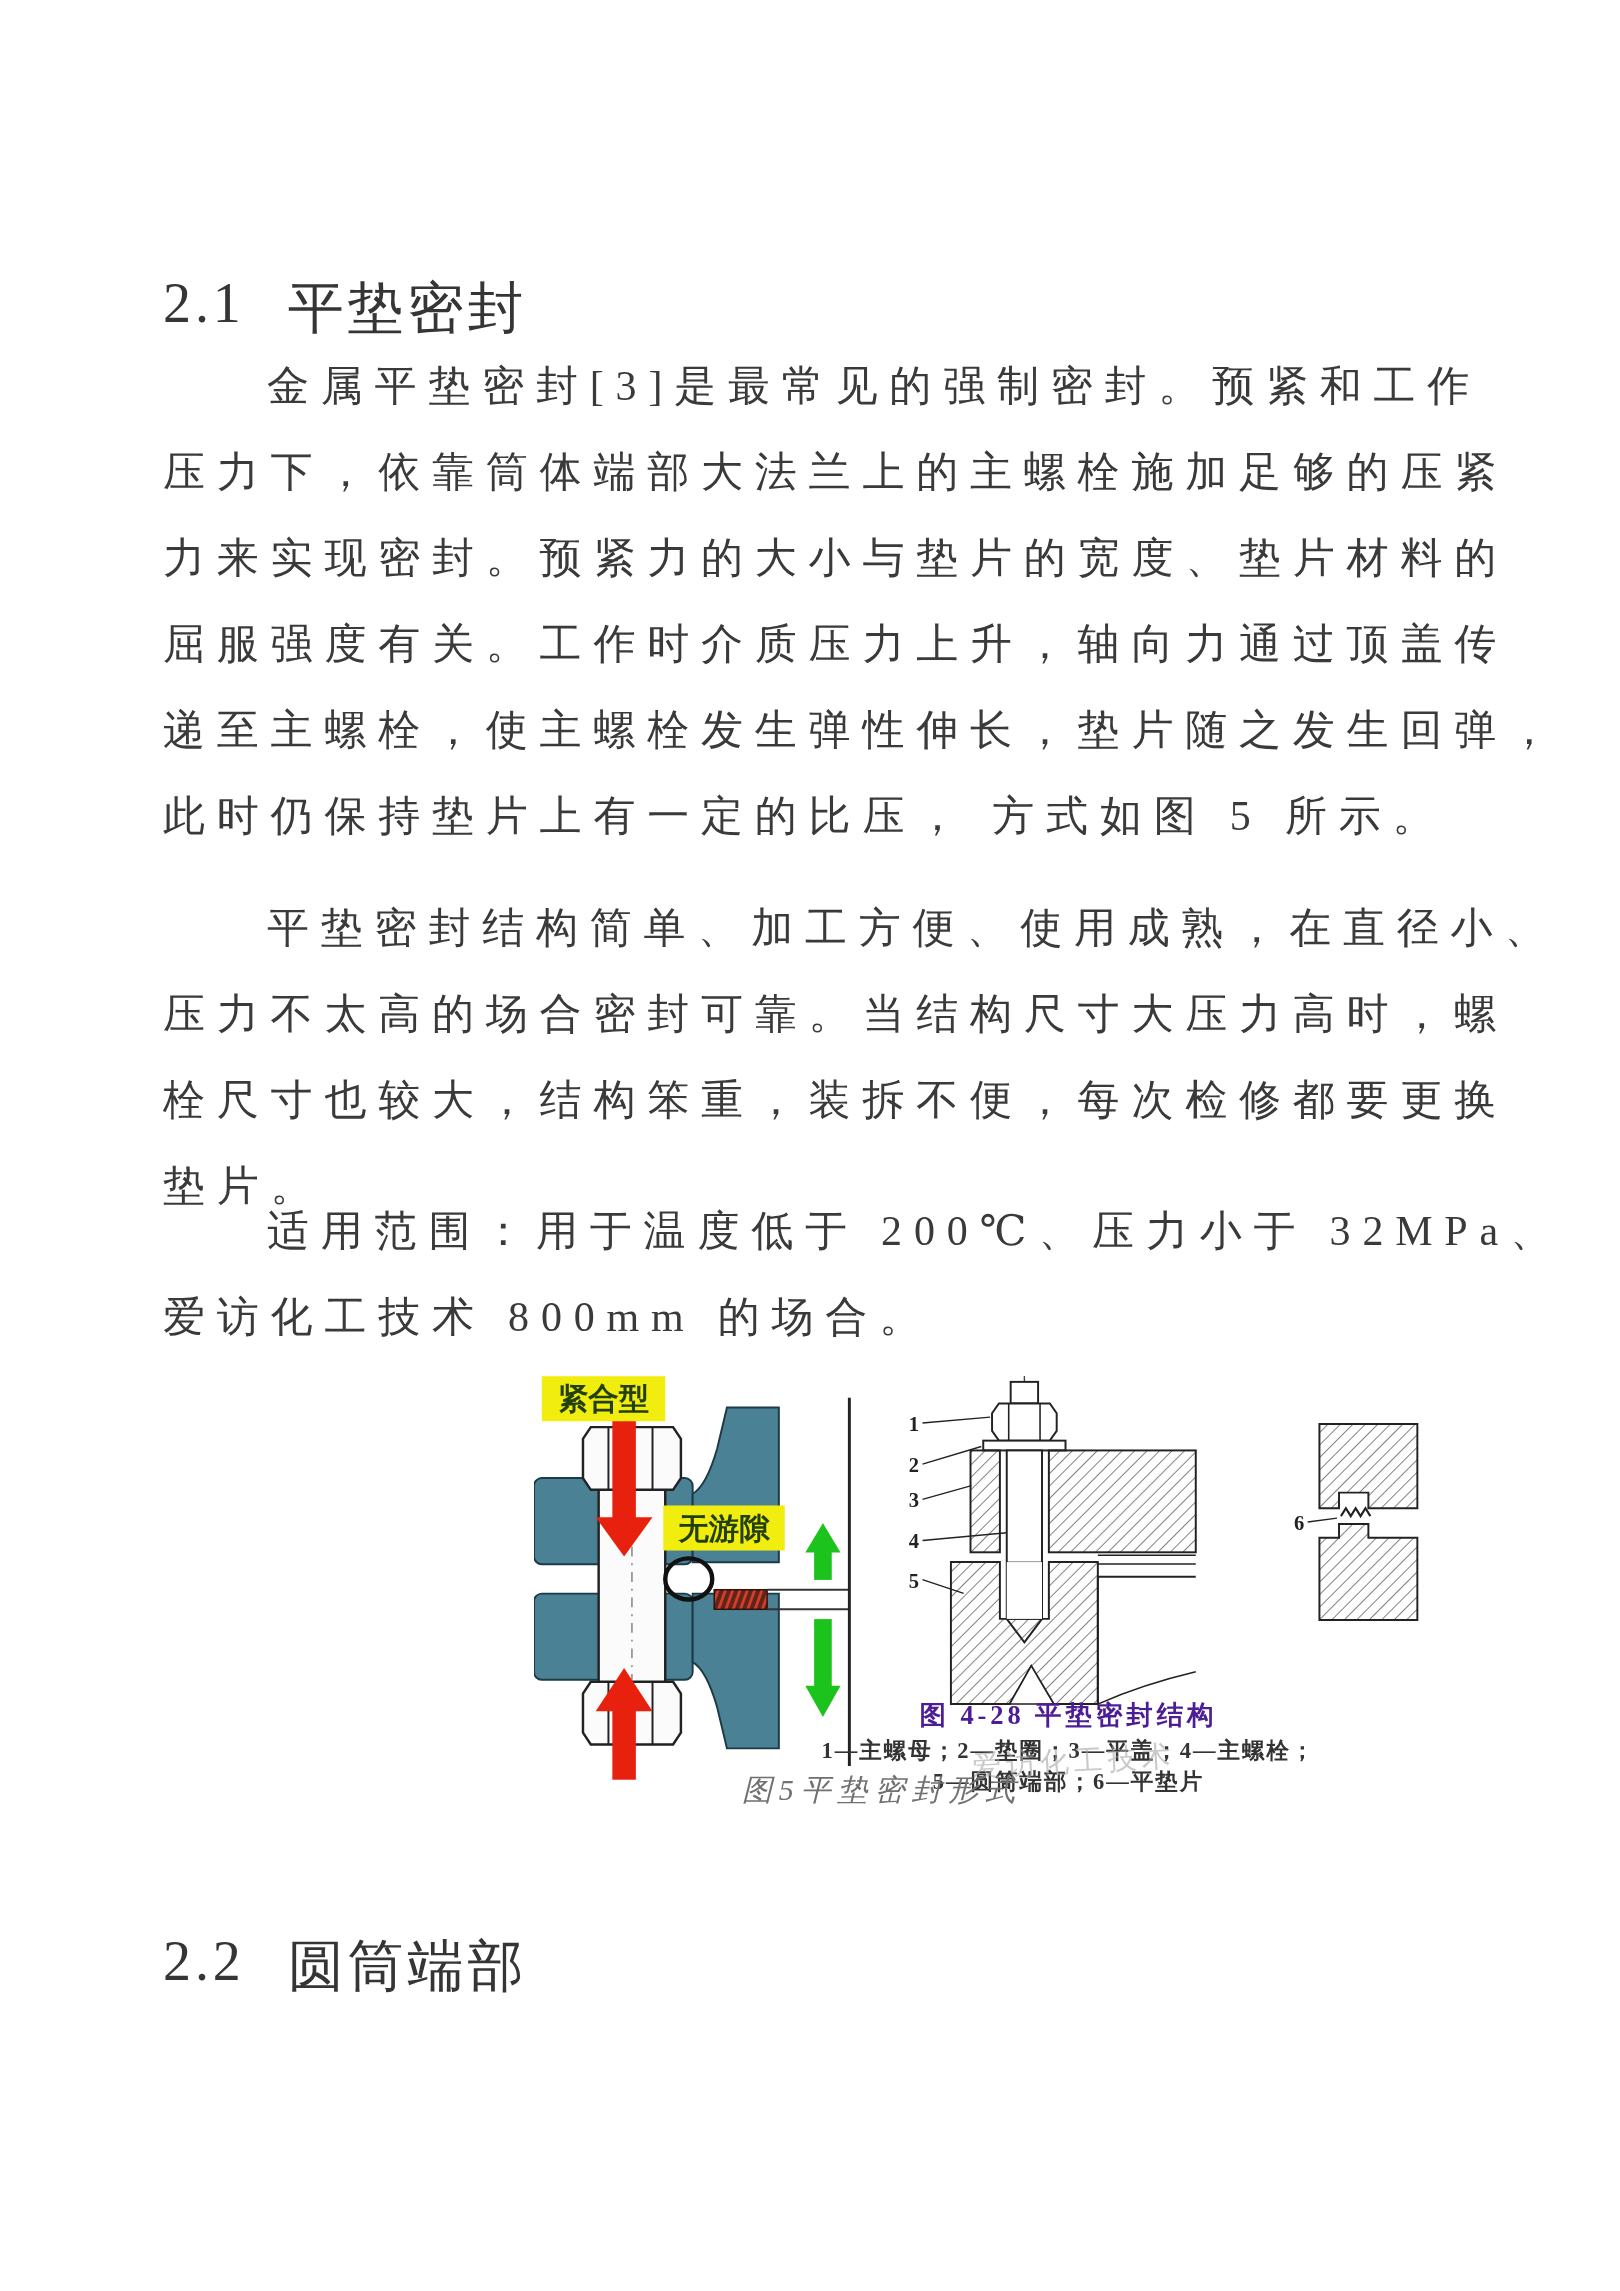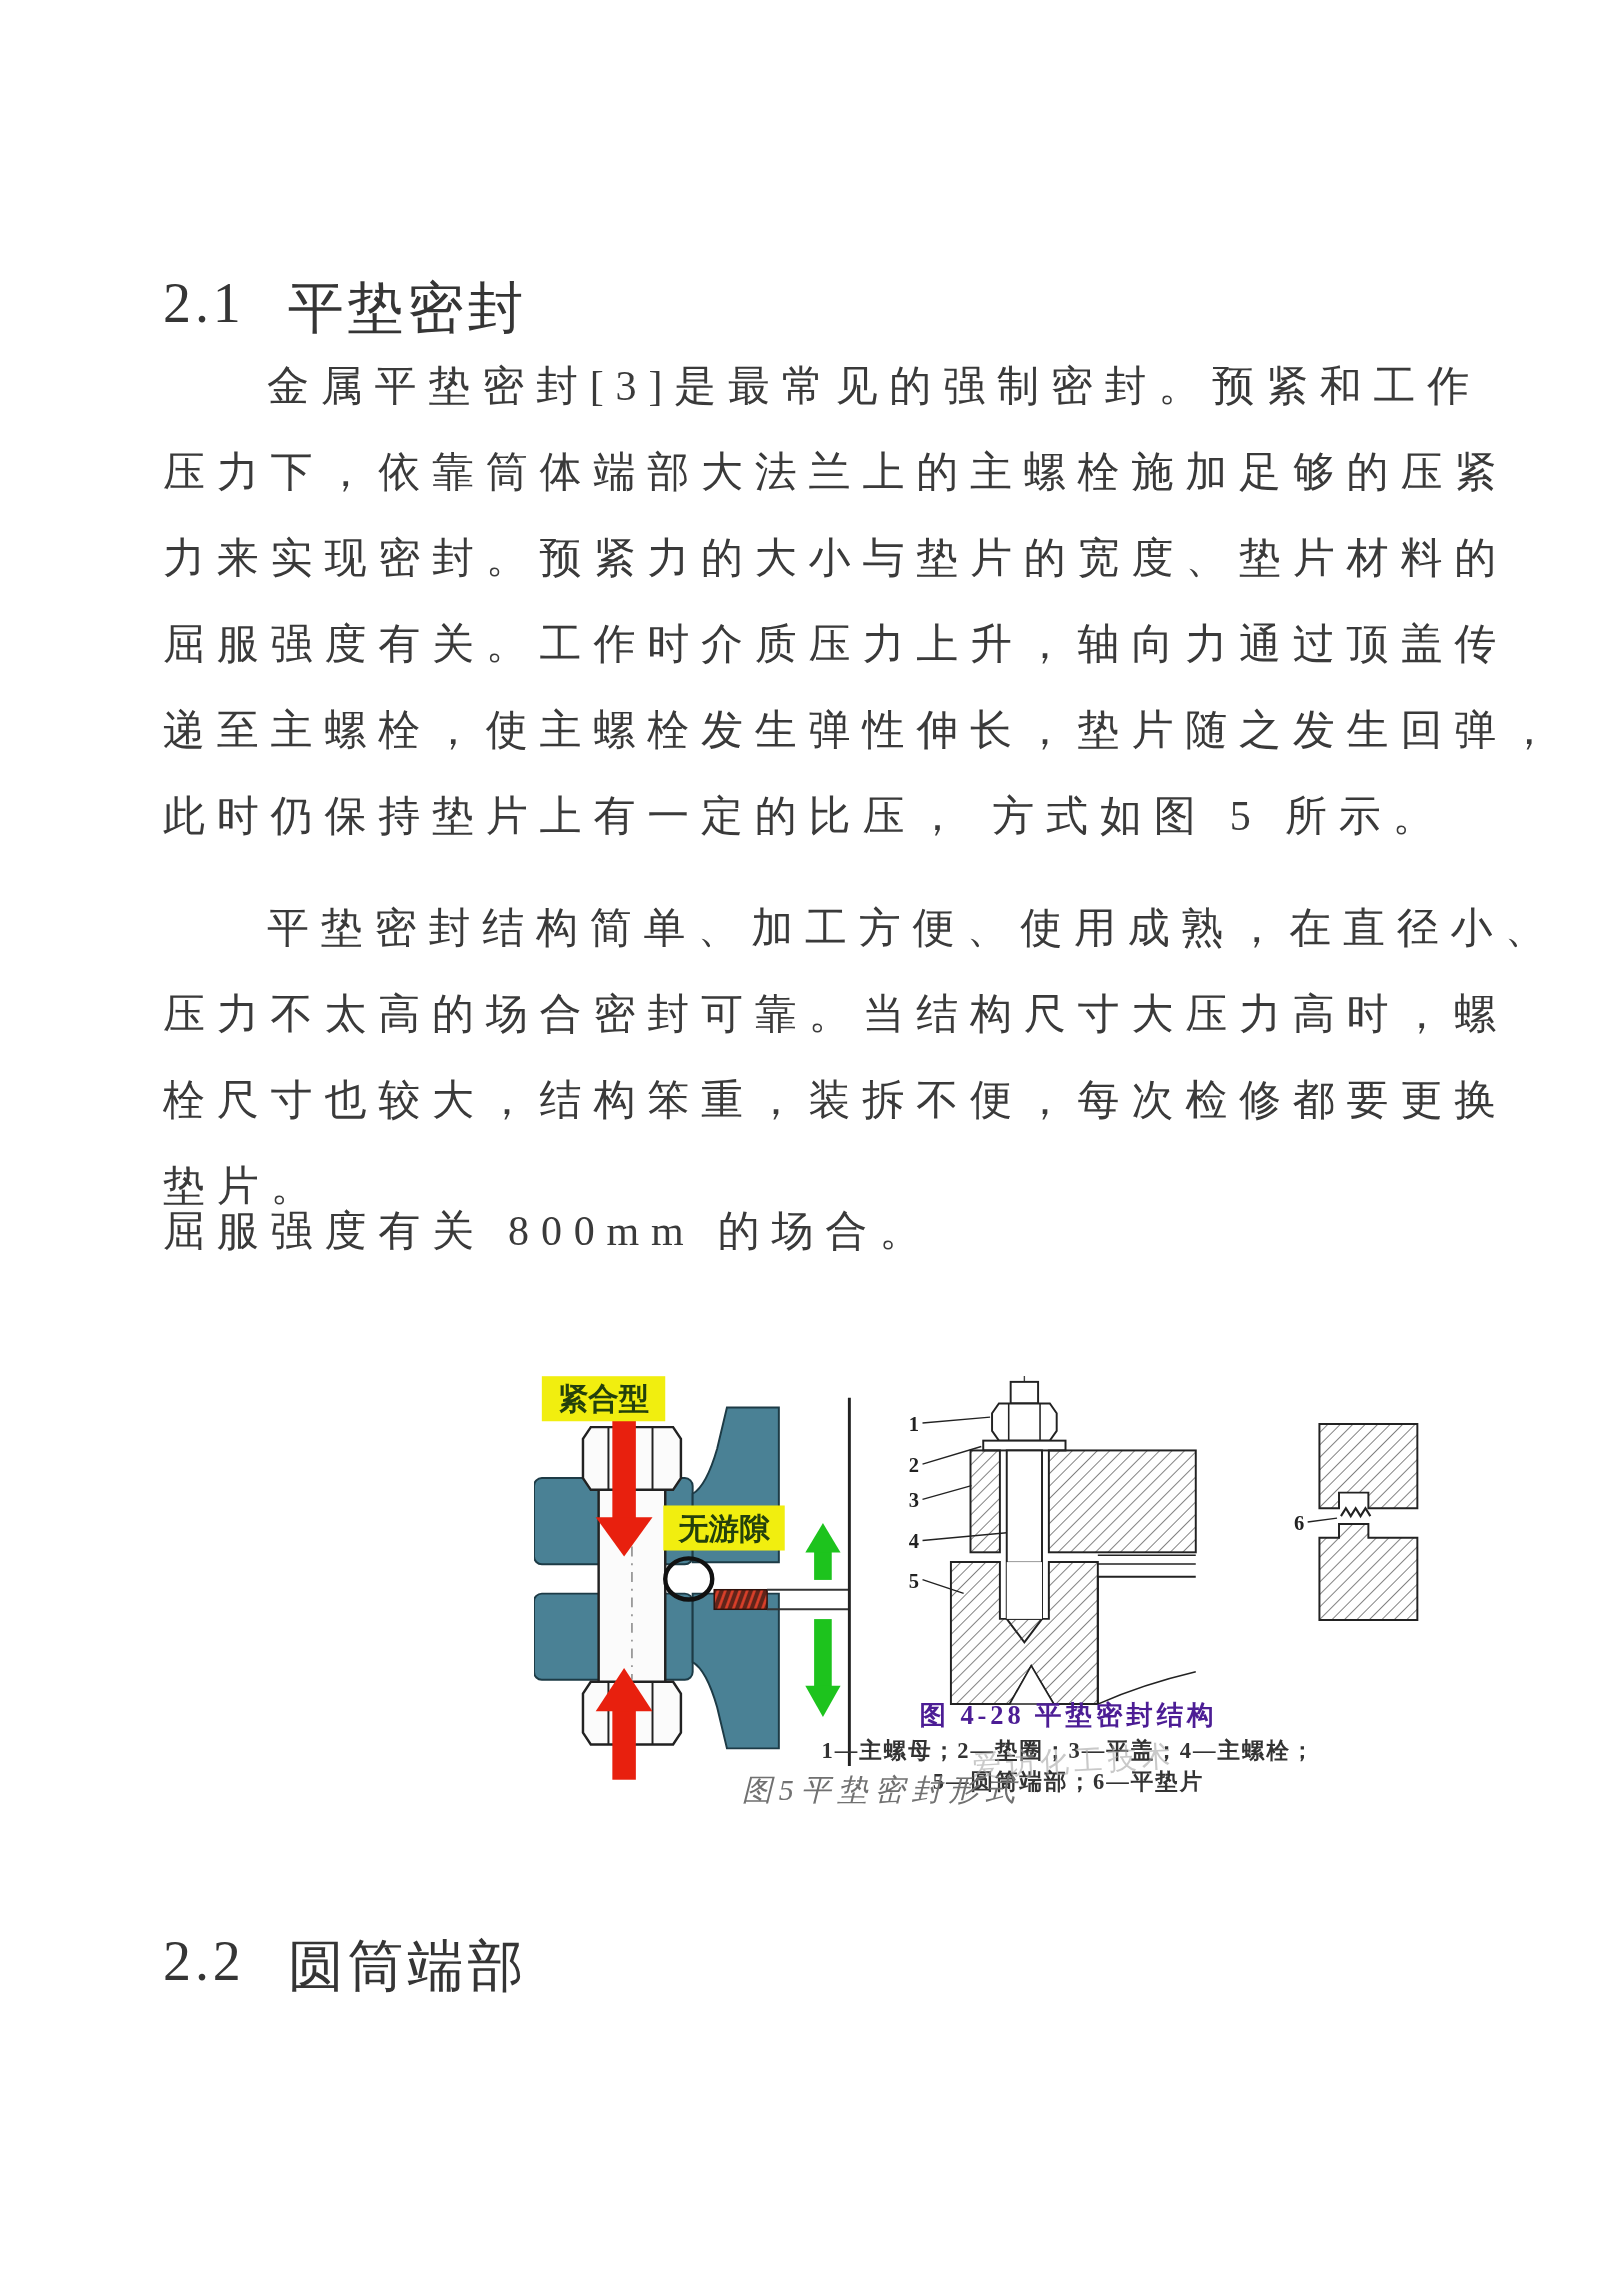--- a/index.html
+++ b/index.html
@@ -52,21 +52,22 @@
   </div>
 
   <div class="para" id="para-2">
     <div class="bline indent">平垫密封结构简单、加工方便、使用成熟，在直径小、</div>
     <div class="bline">压力不太高的场合密封可靠。当结构尺寸大压力高时，螺</div>
     <div class="bline">栓尺寸也较大，结构笨重，装拆不便，每次检修都要更换</div>
     <div class="bline">垫片。</div>
   </div>
 
   <div class="para" id="para-3">
-    <div class="bline">屈服强度有关 800mm 的场合。</div>
+    <div class="bline indent">适用范围：用于温度低于 200℃、压力小于 32MPa、</div>
+    <div class="bline">爱访化工技术 800mm 的场合。</div>
   </div>
 
   <div id="figure">
 
     <svg id="left-illustration" width="333" height="412" viewBox="0 0 340 420">
       <defs>
         <pattern id="gz" width="7" height="22" patternUnits="userSpaceOnUse" patternTransform="rotate(20)">
           <rect width="7" height="22" fill="#5f241a"></rect>
           <line x1="1.5" y1="0" x2="1.5" y2="22" stroke="#e0402a" stroke-width="2.6"></line>
         </pattern>

